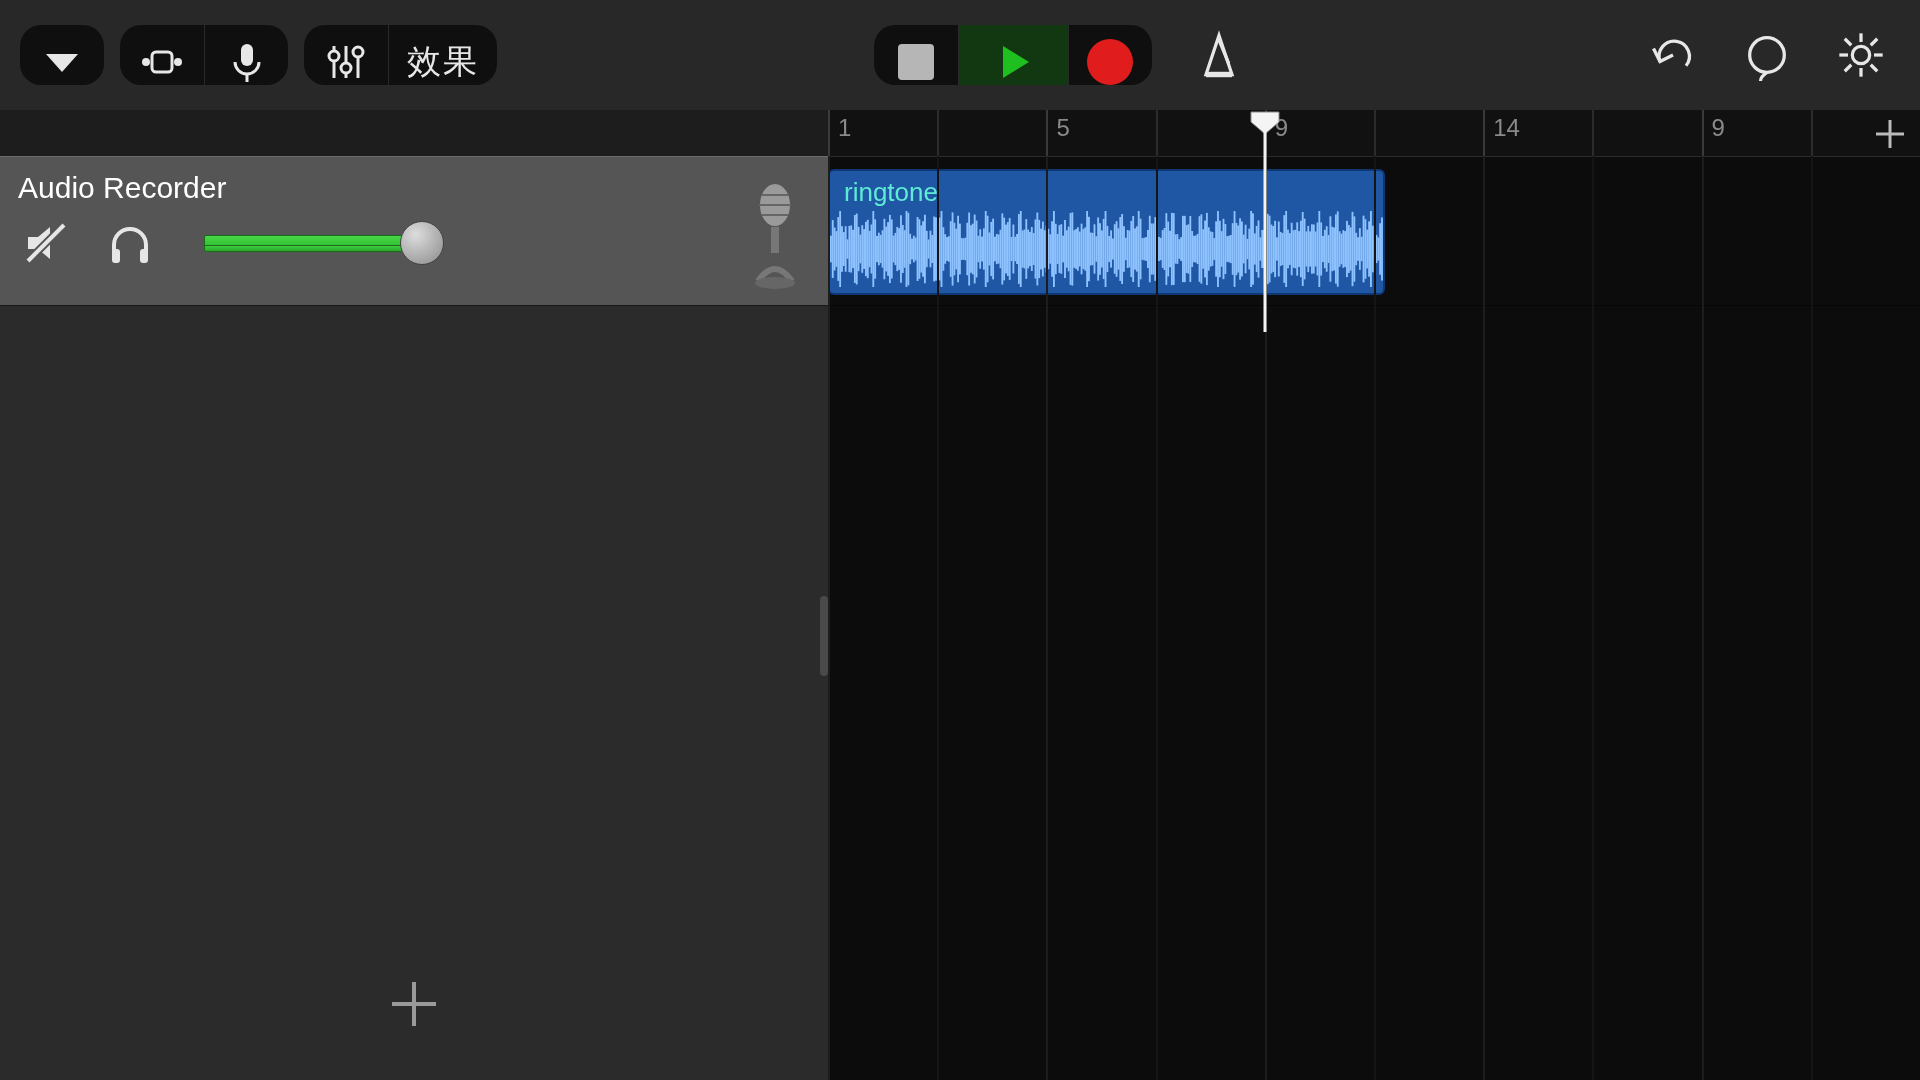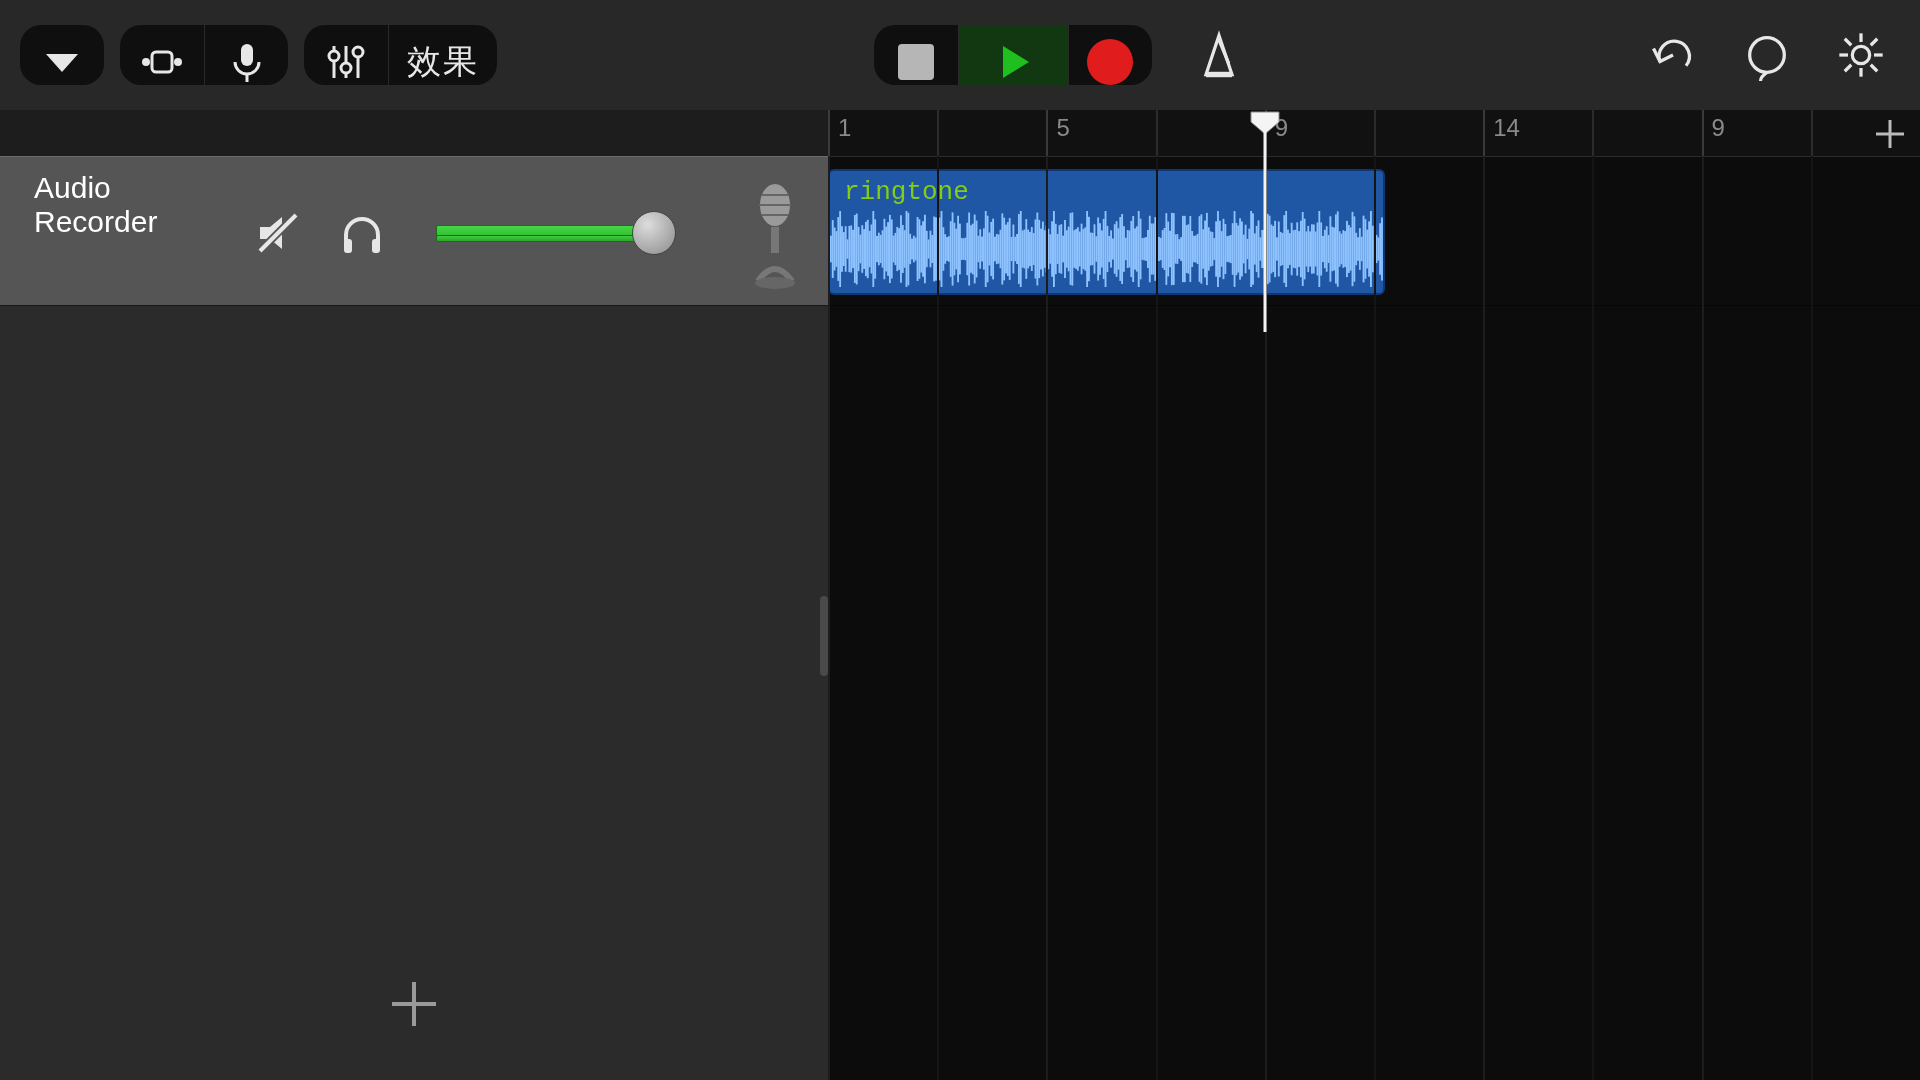--- a/index.html
+++ b/index.html
@@ -31,42 +31,42 @@
   .ruler .tick-label { position:absolute; top:4px; color:#8a8a8a; font-size:24px; }
   .add-marker { position:absolute; right:12px; top:6px; cursor:pointer; }
   .add-marker svg { width:36px; height:36px; stroke:#bbb; stroke-width:3; fill:none; }
   .playhead { position:absolute; top:0; width:32px; transform:translateX(-50%); pointer-events:none; z-index:30; }
   .playhead-head { width:32px; height:24px; }
   .playhead-line { position:absolute; top:22px; left:50%; width:3px; height:200px; background:#f4f4f4; transform:translateX(-50%); }
 
   
   .body { flex:1; display:flex; position:relative; }
   .tracks-panel { width:828px; background:#2b2b2b; position:relative; }
-  .track-header { background:#555; height:150px; padding:14px 22px 10px 34px; border-top:1px solid #6b6b6b; border-bottom:1px solid #181818; display:flex; flex-direction:row; gap:10px; position:relative; }
+  .track-header { background:#555; height:150px; padding:14px 22px 10px 18px; border-top:1px solid #6b6b6b; border-bottom:1px solid #181818; display:flex; flex-direction:column; gap:10px; position:relative; }
   .track-name { color:#fff; font-size:30px; }
   .track-row2 { display:flex; align-items:center; gap:28px; }
   .track-icon-btn { width:56px; height:56px; display:flex; align-items:center; justify-content:center; cursor:pointer; }
   .track-icon-btn svg { width:48px; height:48px; fill:#e6e6e6; stroke:#e6e6e6; }
   .vol-wrap { flex:0 0 370px; display:flex; align-items:center; position:relative; height:30px; margin-left:18px; }
   .vol-meter { height:16px; width:218px; background:linear-gradient(180deg,#45d845,#2cb52c); border-radius:2px; border:1px solid #1c6b1c; }
   .vol-meter.sub { height:7px; background:linear-gradient(180deg,#40cc40,#28a828); position:absolute; top:17px; left:0; }
   .vol-track-bg { position:absolute; left:0; top:7px; height:16px; width:370px; background:#3b3b3b; border-radius:9px; z-index:-1; }
   .vol-knob { width:44px; height:44px; border-radius:50%; background:radial-gradient(circle at 35% 30%, #ddd, #8a8a8a); border:1px solid #444; position:absolute; left:218px; top:-7px; cursor:pointer; }
   .mic-illus { position:absolute; right:26px; top:24px; width:54px; height:110px; display:flex; align-items:center; justify-content:center; }
   .add-track { position:absolute; bottom:44px; left:50%; transform:translateX(-50%); cursor:pointer; }
   .add-track svg { width:56px; height:56px; stroke:#9a9a9a; stroke-width:4; fill:none; }
   .panel-scroll-thumb { position:absolute; right:0; top:440px; width:8px; height:80px; background:#4a4a4a; border-radius:4px; }
 
   
   .timeline { flex:1; background:#0c0c0c; position:relative; overflow:hidden; }
   .grid-line { position:absolute; top:0; bottom:0; width:2px; background:#1d1d1d; }
   .grid-line.minor { background:#151515; }
   .track-lane { position:absolute; left:0; right:0; top:0; height:150px; border-top:1px solid #2b2b2b; border-bottom:1px solid #050505; }
   .clip { position:absolute; top:12px; height:126px; background:#1f57a5; border:2px solid #0e3773; border-radius:6px; cursor:pointer; overflow:hidden; }
-  .clip-label { padding:6px 14px 2px 14px; color:#84cc16; font-size:26px;font-family:Liberation Mono, monospace; }
+  .clip-label { padding:6px 14px 2px 14px; color:#5eead4; font-size:26px; }
   .wave { position:absolute; left:0; right:0; bottom:6px; top:40px; }
   .wave svg { width:100%; height:100%; }
 </style>
 </head>
 <body>
 
 <div class="app">
 
   <div class="toolbar">
 

